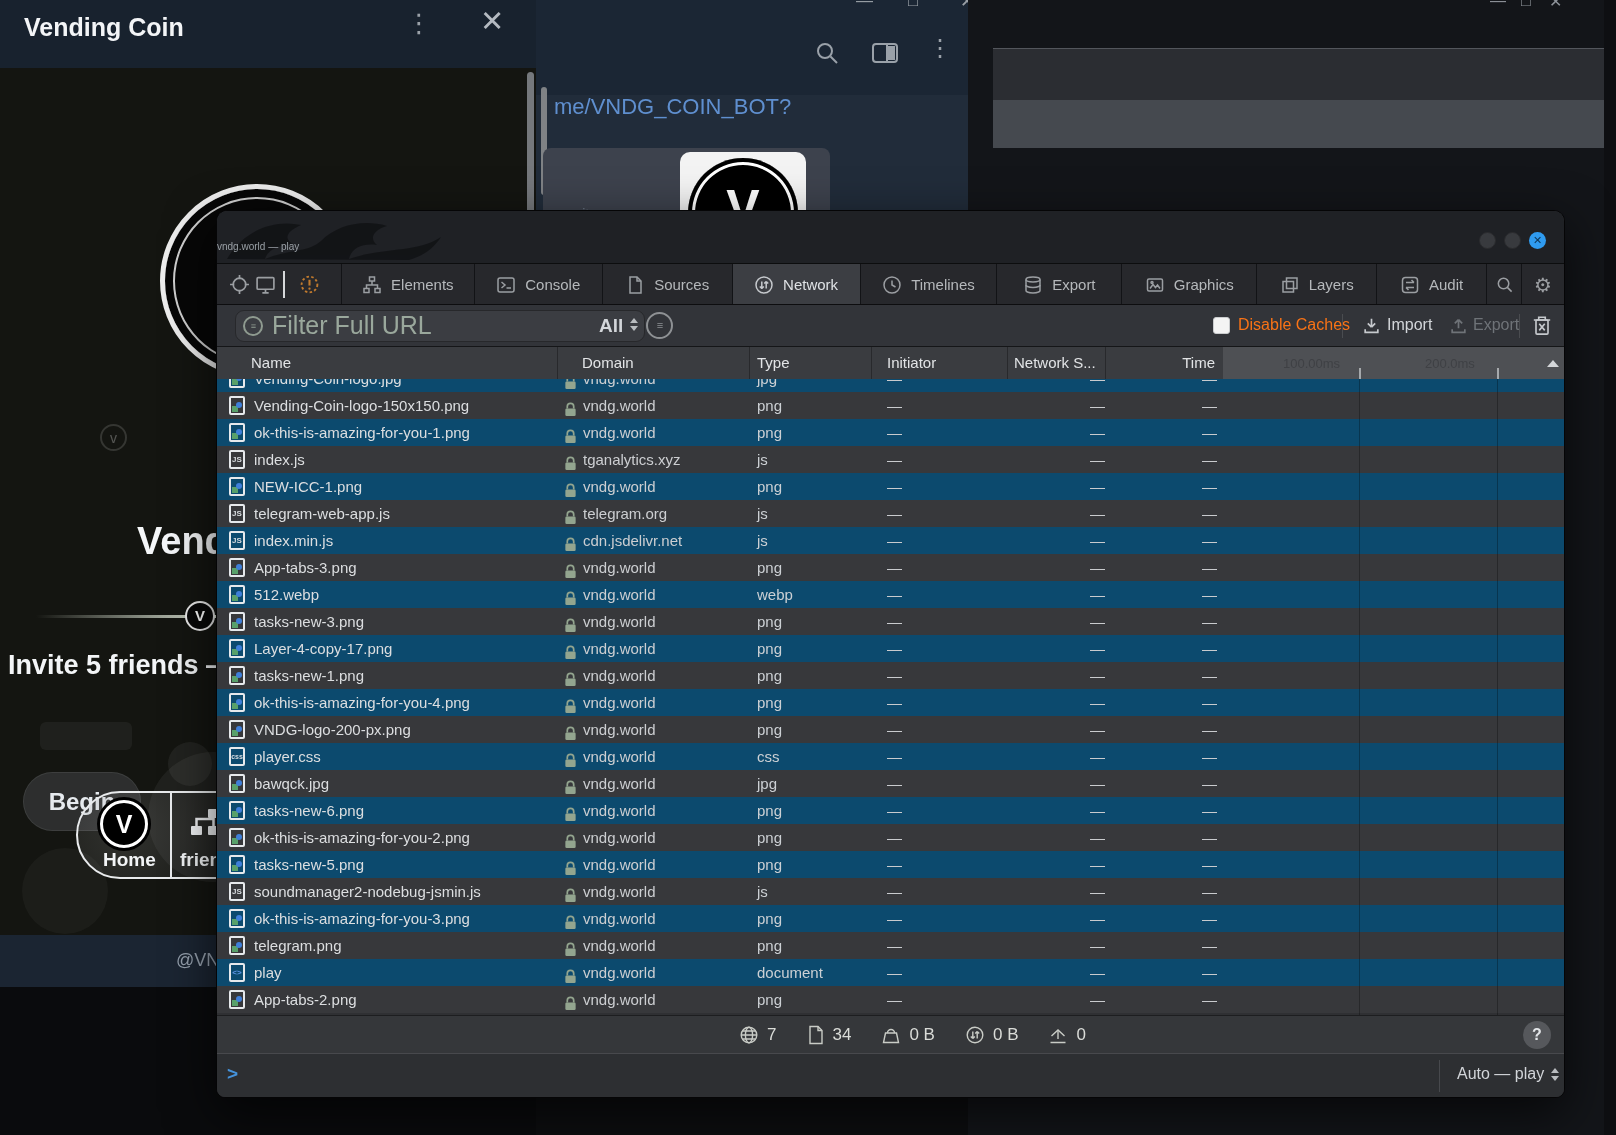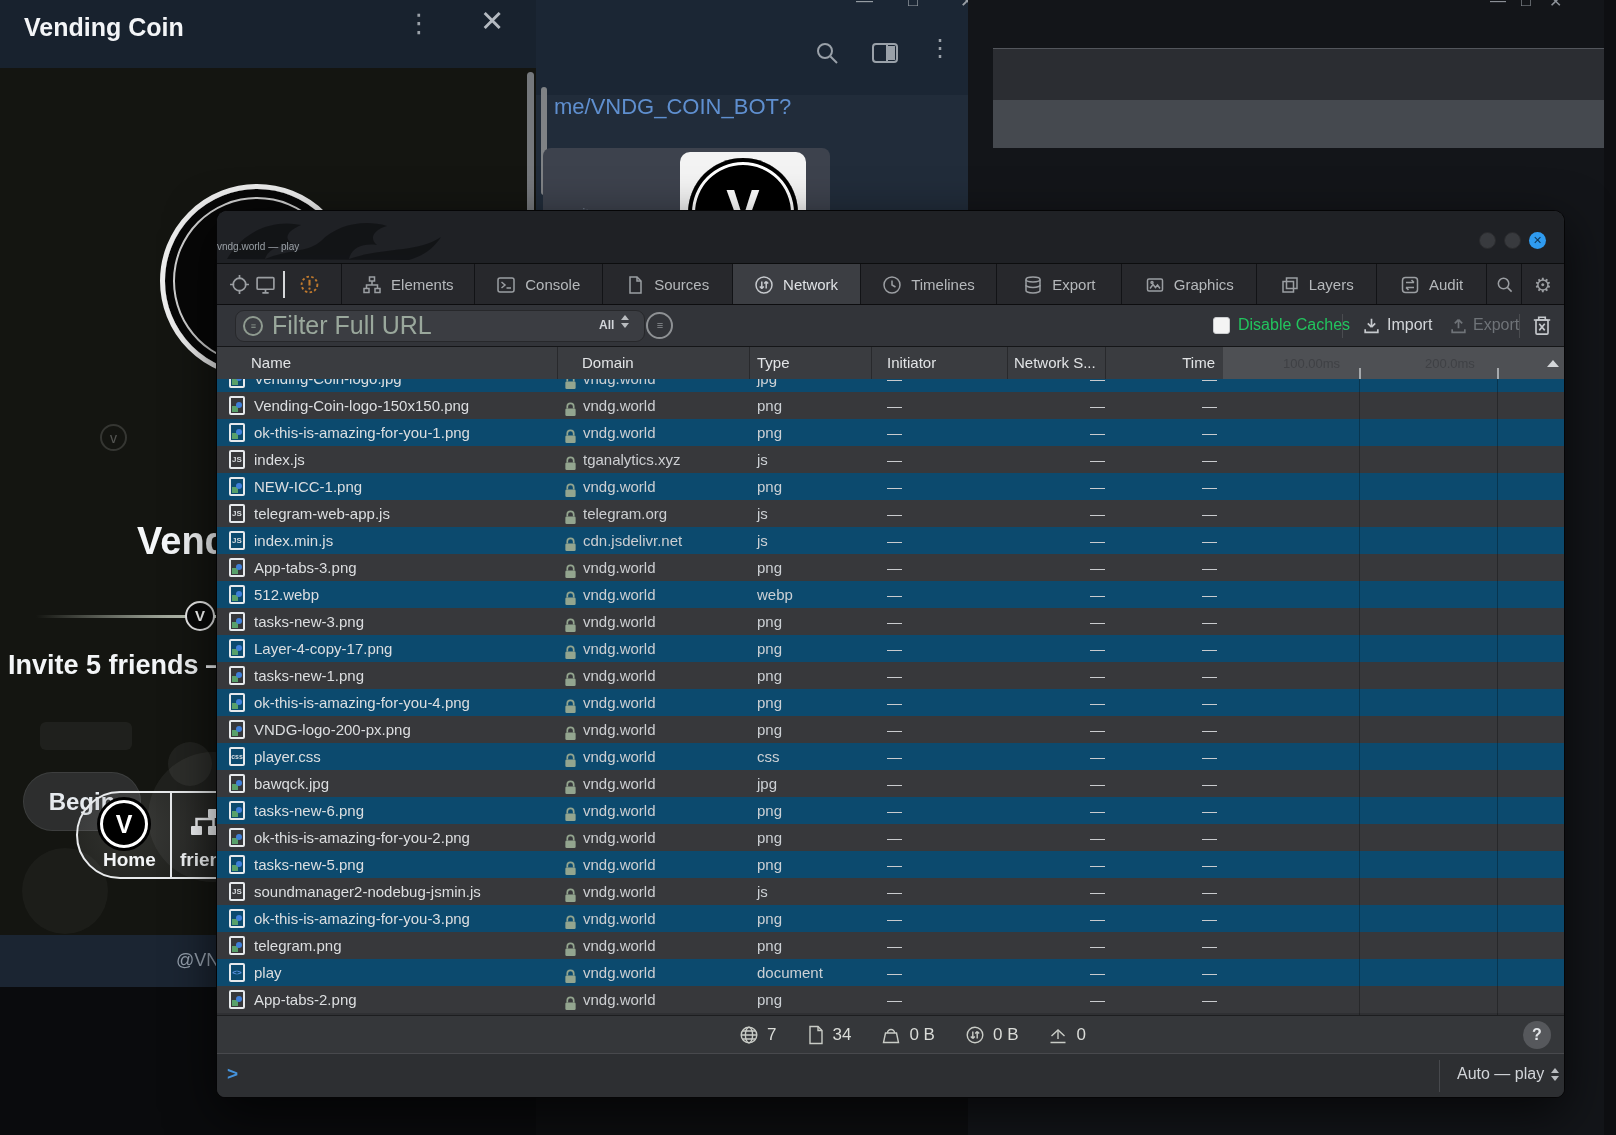--- a/index.html
+++ b/index.html
@@ -89,25 +89,25 @@
   .tab svg,.tool-ic svg{display:block}
   .gear-glyph{font-size:20px;color:#9b9ea2;line-height:1}
 
   .ins-filter{position:absolute;left:0;top:93px;width:1347px;height:42px;background:#323439;border-top:1px solid #0d0d0f}
   .filter-input{position:absolute;left:18px;top:5px;width:410px;height:32px;background:#3b3d42;border:1px solid #27282b;
                 border-radius:9px;color:#b9c6ba;font-size:25px;padding:0 8px 2px 36px;outline:none;
                 font-family:"Liberation Sans",sans-serif}
   .filter-input::placeholder{color:#9aa89c;opacity:1}
   .funnel{position:absolute;left:26px;top:11px;width:20px;height:20px;border-radius:50%;border:2px solid #8f9b90;
           color:#8f9b90;font-size:9px;text-align:center;line-height:16px;letter-spacing:-1px}
-  .scope{position:absolute;left:382px;top:10px;font-size:12px;font-weight:bold;color:#d3d6da}
+  .scope{position:absolute;left:382px;top:10px;font-size:19px;font-weight:bold;color:#d3d6da}
   .circle-filter{position:absolute;left:429px;top:7px;width:27px;height:27px;border-radius:50%;border:2px solid #8e9194;
                  color:#8e9194;font-size:11px;text-align:center;line-height:23px;letter-spacing:-1px}
   .checkbox{position:absolute;left:996px;top:12px;width:17px;height:17px;background:#f4f4f4;border-radius:3px;border:1px solid #caccce}
-  .dc-label{position:absolute;left:1021px;top:11px;font-size:16px;color:#22c55e}
+  .dc-label{position:absolute;left:1021px;top:11px;font-size:16px;color:#f97316}
   .fsep{position:absolute;top:9px;width:1px;height:24px;background:#4a4c50}
   .fbtn-ic{position:absolute;top:11px}
   .fbtn-label{position:absolute;top:11px;font-size:16px;color:#d3d6da}
   .fbtn-label.dim{color:#6f7378}
   .trash-ic{position:absolute;left:1314px;top:9px}
 
   .ins-thead{position:absolute;left:0;top:135px;width:1347px;height:33px;background:#3a3c40;border-top:1px solid #151618;
              font-size:15px;color:#e2e4e6}
   .th{position:absolute;top:7px}
   .th-sep{position:absolute;top:0;width:1px;height:33px;background:#28292c}

